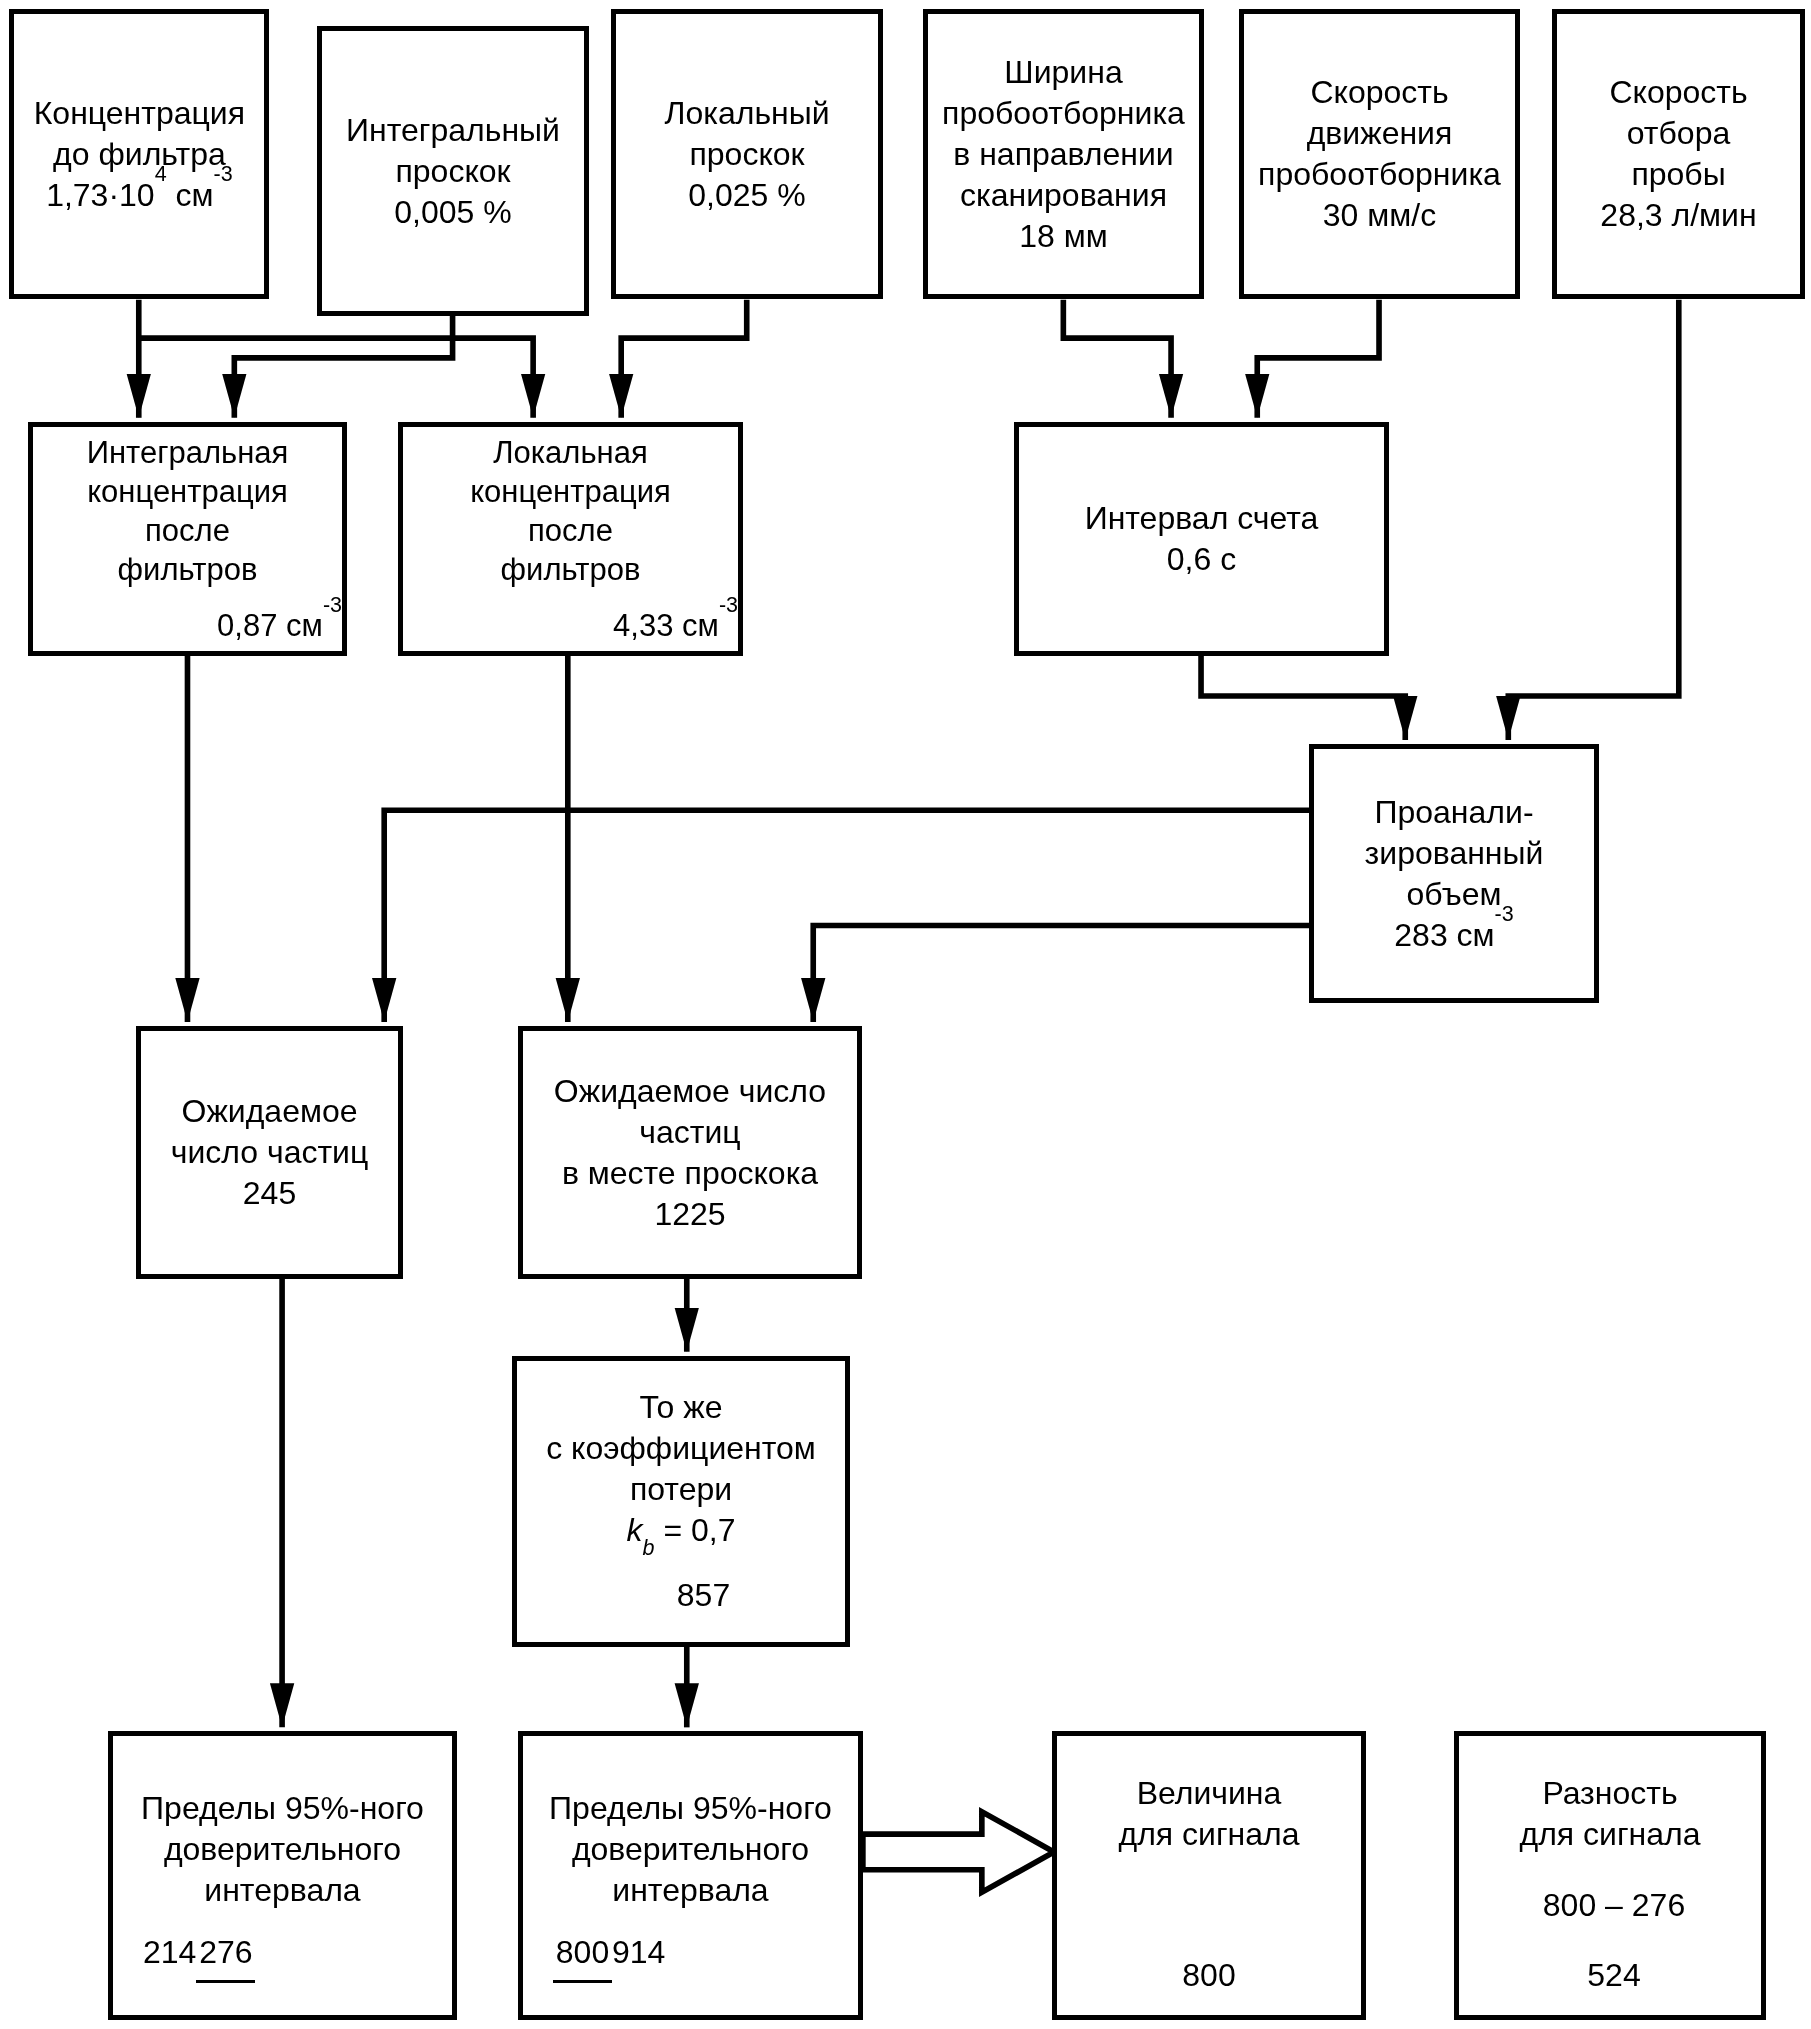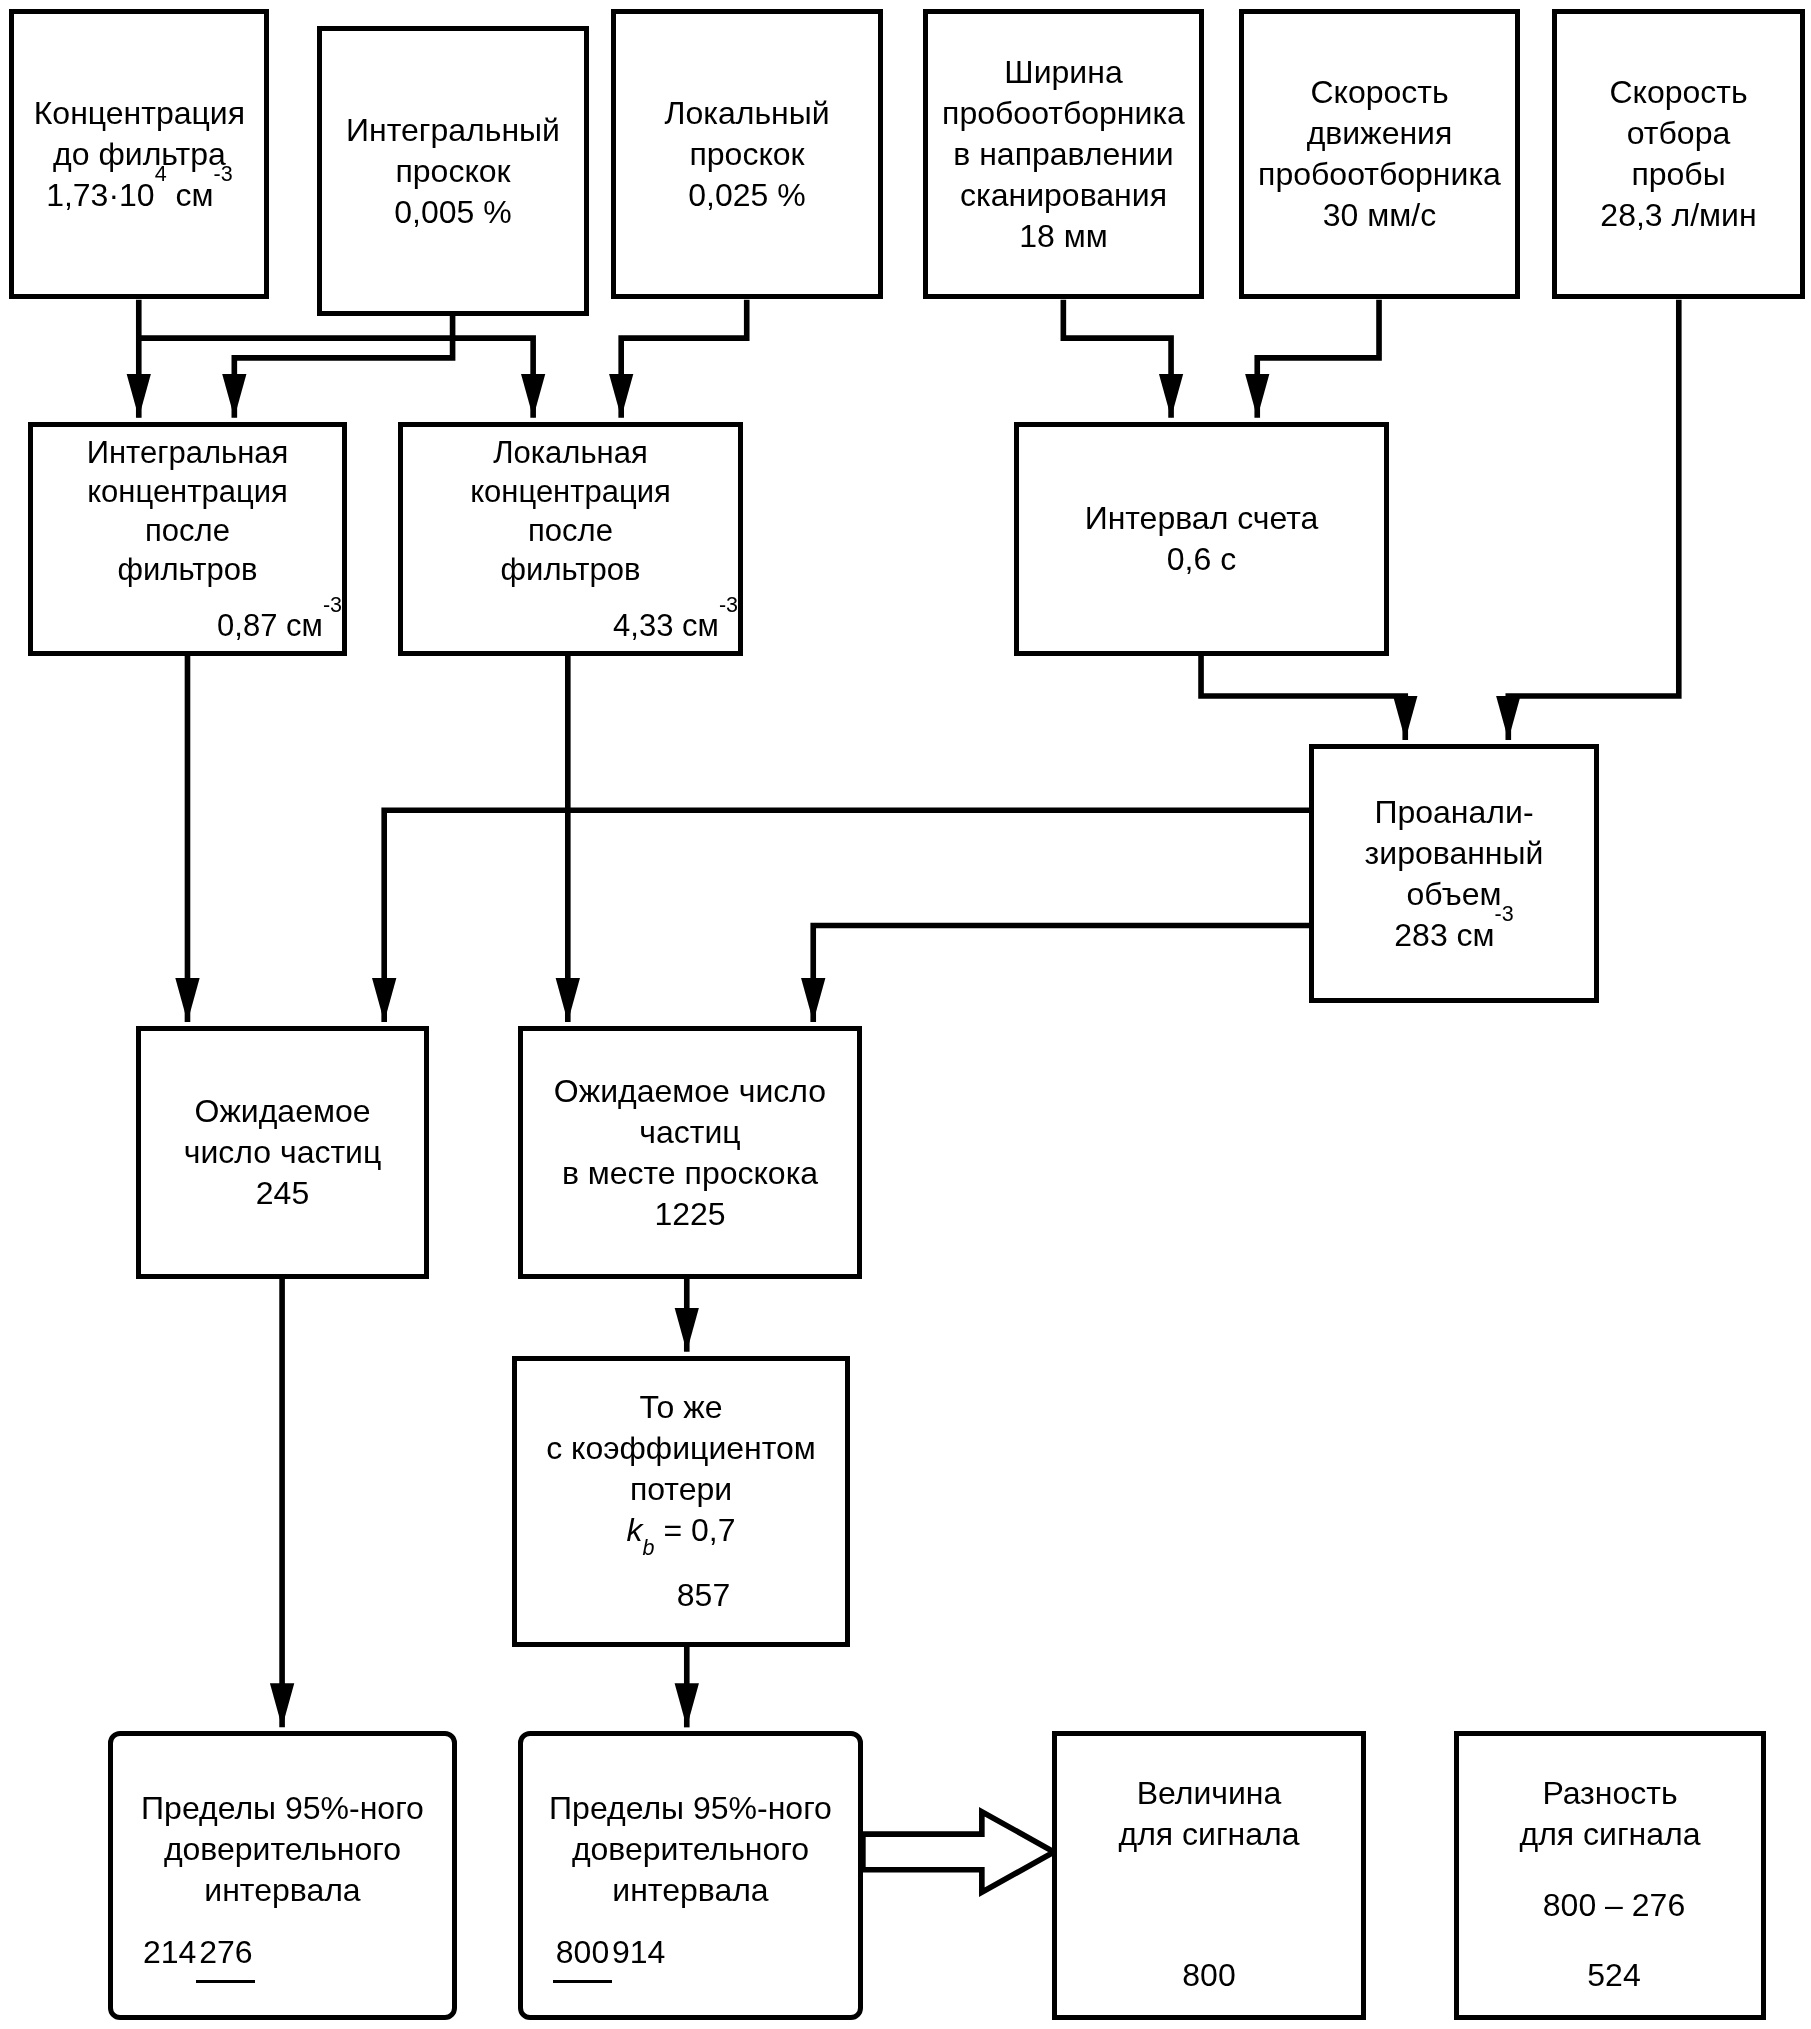--- a/index.html
+++ b/index.html
@@ -13,21 +13,21 @@
     display:flex;flex-direction:column;align-items:center;justify-content:center;
     text-align:center;font-size:32px;line-height:41px;white-space:nowrap;
   }
   .box .line{width:100%;}
   .gap-top{margin-top:17px;text-align:right;}
   .gap-top-sm{margin-top:24px;padding-left:45px;}
   sup{font-size:21.5px;line-height:0;position:relative;top:-13px;}
   sub{font-size:21.5px;line-height:0;position:relative;top:6.6px;}
   .it{font-style:italic;}
   
-  .conf{justify-content:space-between;padding:52px 0 32px;border-radius:12px;}
+  .conf{justify-content:space-between;padding:52px 0 32px;}
   .nums{width:100%;display:flex;justify-content:flex-start;padding:0 30px;box-sizing:border-box;}
   .num-underline{display:inline-block;border-bottom:3.7px solid #000;padding:0 2.8px 6.6px;}
   .sig{justify-content:space-between;padding:37px 0 19px;}
   .mt-auto{margin-top:auto;padding-left:8px;}
 </style>
 </head>
 <body>
 
 <div class="canvas">
 
@@ -126,21 +126,21 @@
 
   <div class="box" style="left:1309px;top:744px;width:290px;height:259px">
     <div class="line">Проанали-</div>
     <div class="line">зированный</div>
     <div class="line">объем</div>
     <div class="line">
       <span>283 см</span><sup>-3</sup>
     </div>
   </div>
 
-  <div class="box" style="left:136px;top:1026px;width:293px;height:253px">
+  <div class="box" style="left:136px;top:1026px;width:267px;height:253px">
     <div class="line">Ожидаемое</div>
     <div class="line">число частиц</div>
     <div class="line">245</div>
   </div>
 
   <div class="box" style="left:518px;top:1026px;width:344px;height:253px">
     <div class="line">Ожидаемое число</div>
     <div class="line">частиц</div>
     <div class="line">в месте проскока</div>
     <div class="line">1225</div>

